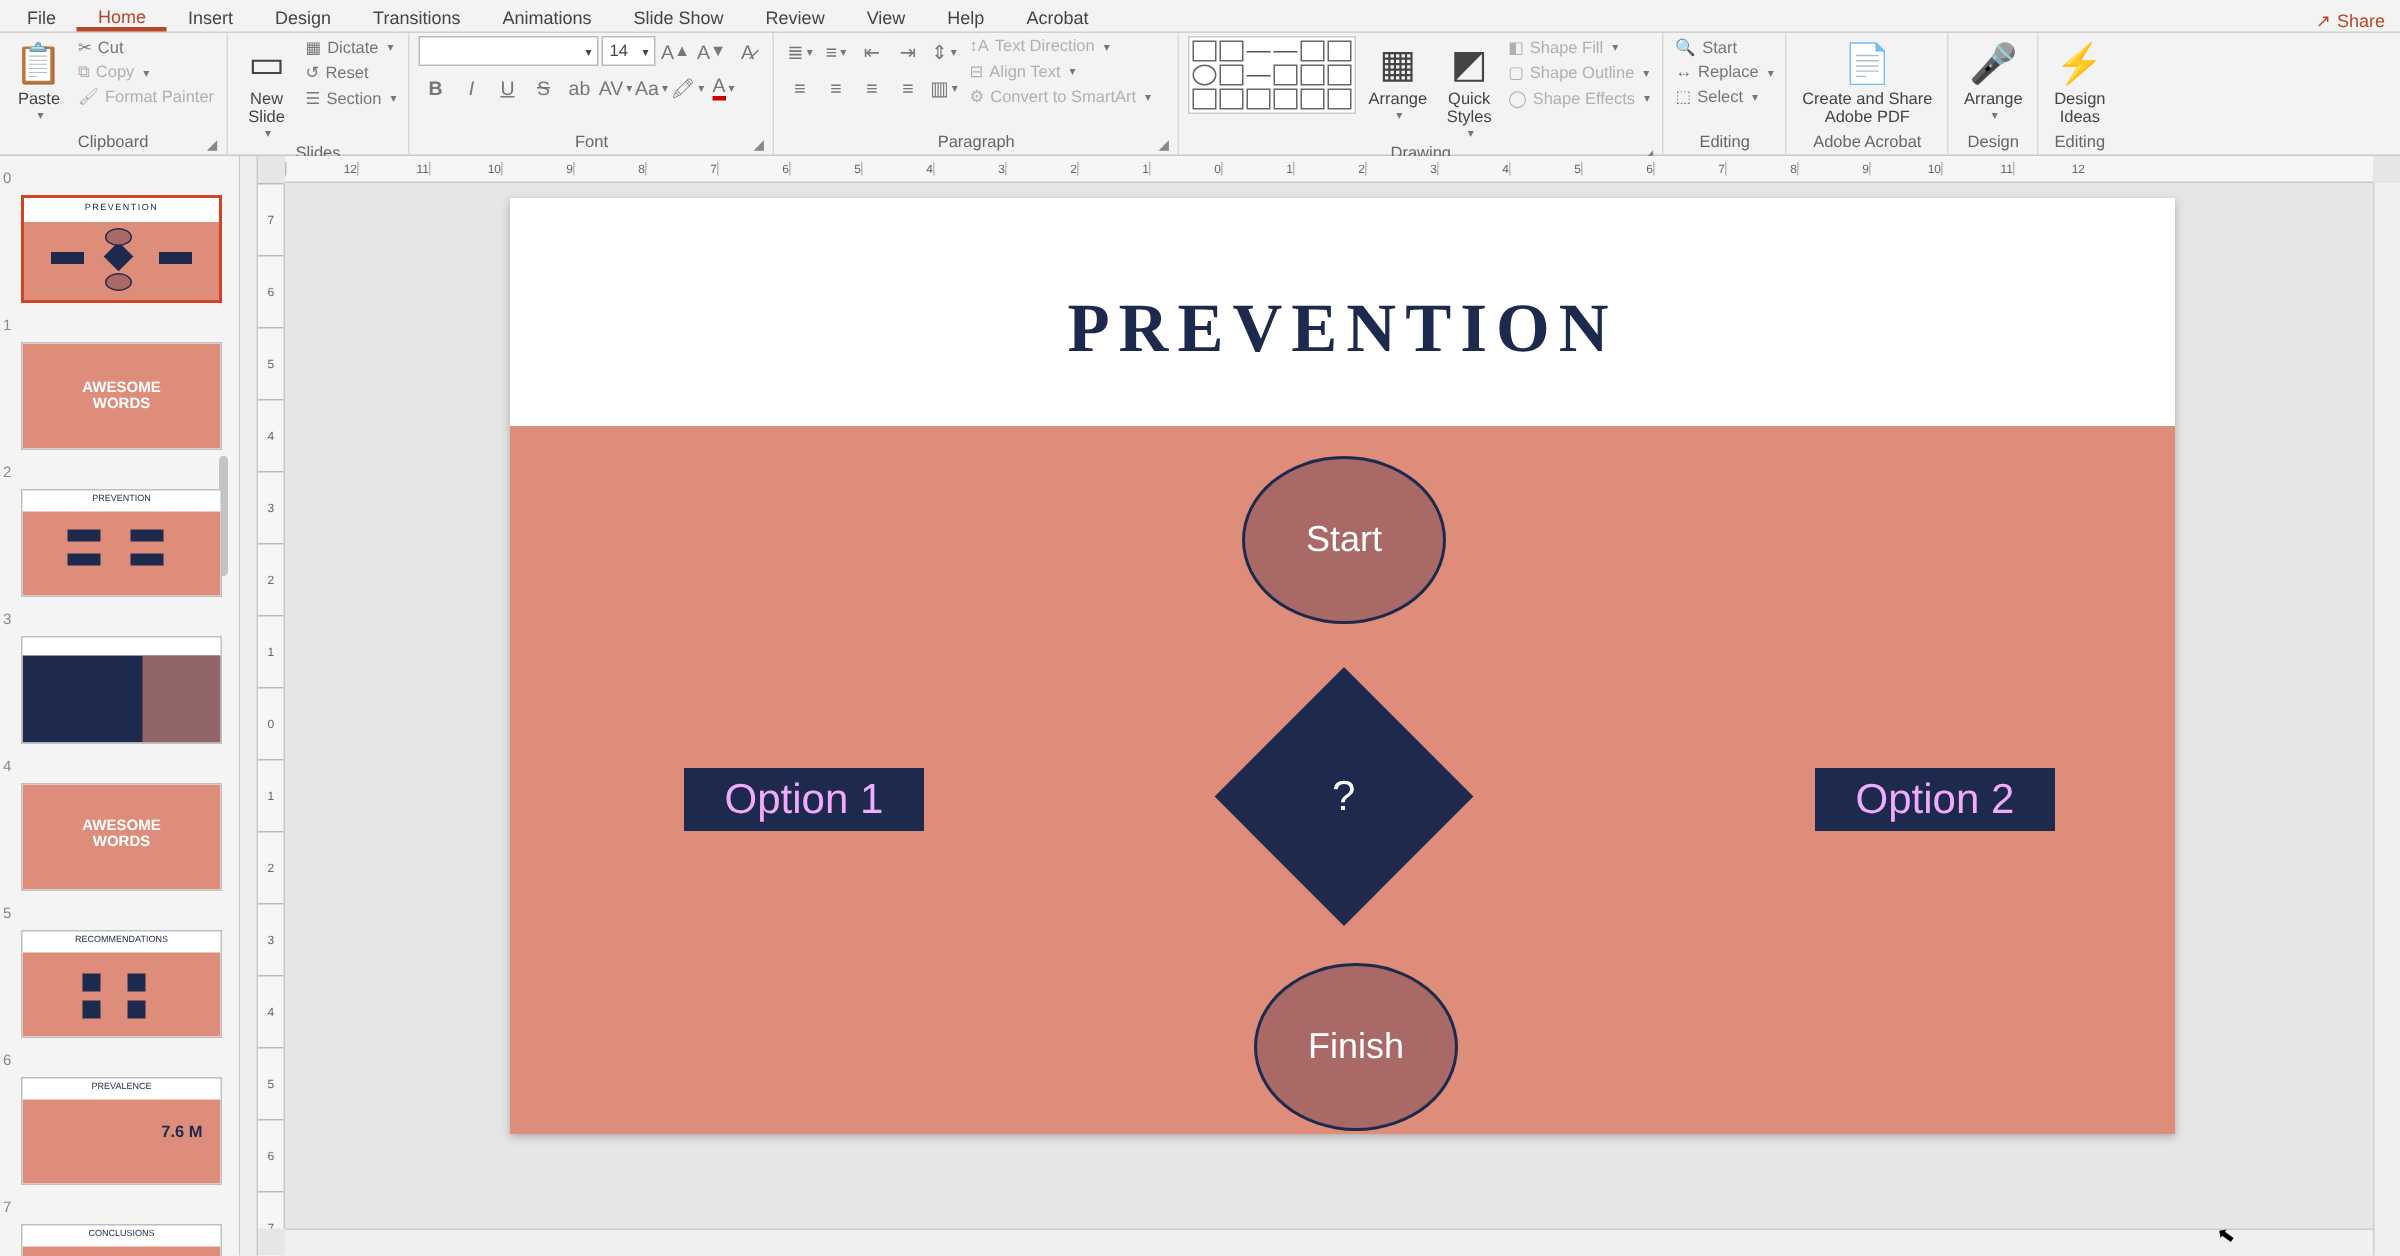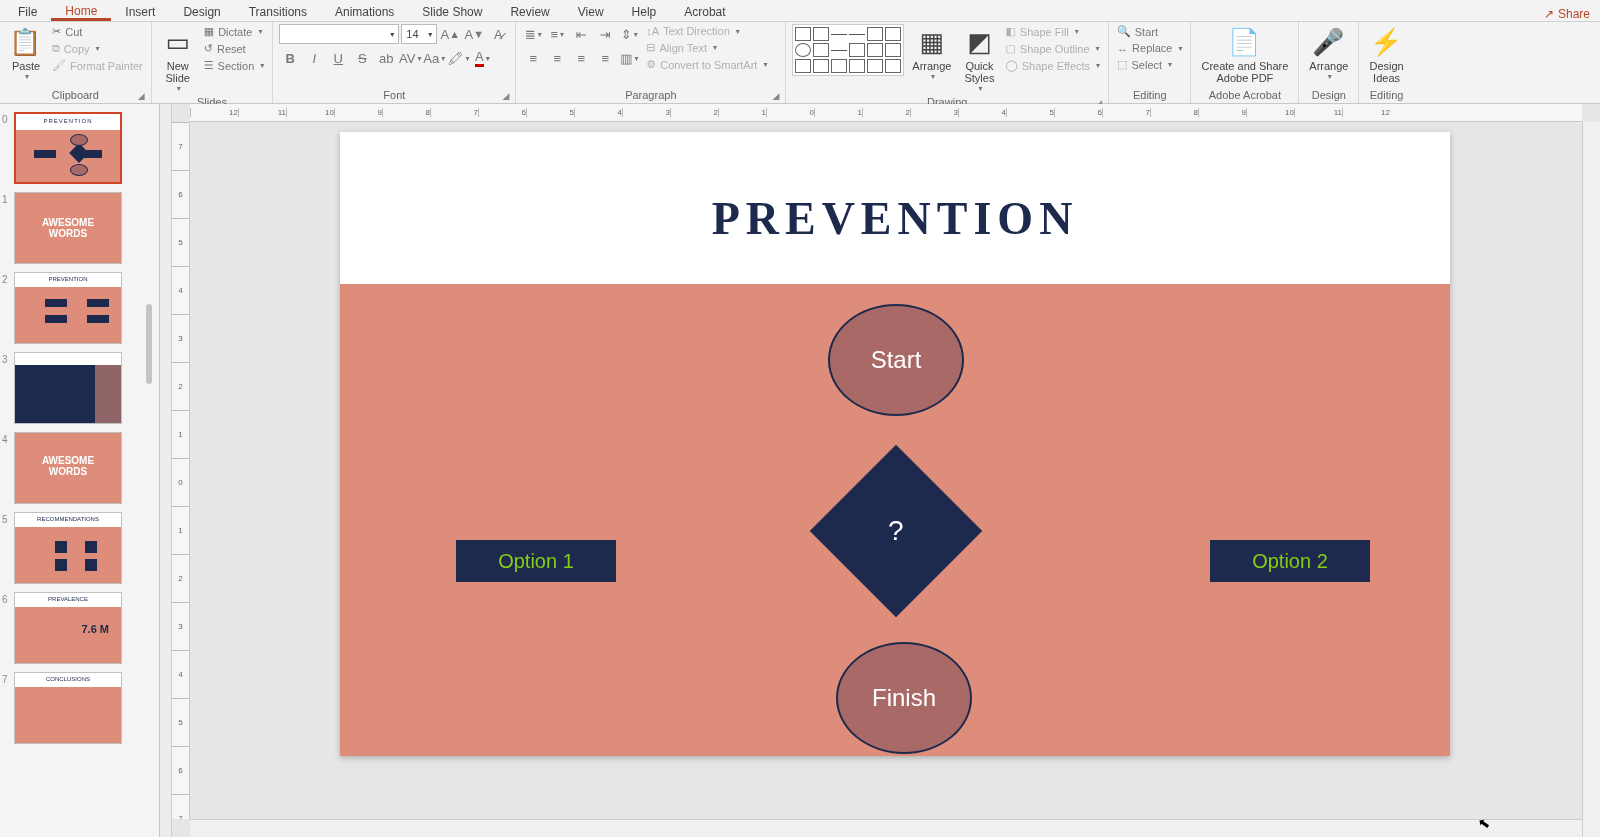--- a/index.html
+++ b/index.html
@@ -35,40 +35,40 @@
 .shape-grid .ln { border:none; border-top:1px solid #555; transform:translateY(7px);}
 .shape-grid .circ { border-radius:50%; }
 
 
 .workarea { display:flex; height: calc(100% - 104px); }
 
 
 .slidepanel { width: 160px; background:#f4f4f4; border-right:1px solid #c8c8c8; overflow-y:auto; position:relative; padding-top:4px;}
 .thumb-wrap { display:flex; align-items:flex-start; padding:4px 6px 4px 2px; }
 .thumb-num { width:12px; font-size:10px; color:#888; padding-top:2px; }
-.thumb { width:108px; height:72px; background:#fff; border:1px solid #c0c0c0; position:relative; overflow:hidden; font-size:6px; }
+.thumb { width:134px; height:72px; background:#fff; border:1px solid #c0c0c0; position:relative; overflow:hidden; font-size:6px;margin-top:18px; }
 .thumb.selected { border:2px solid #d14424; }
 .thumb .salmon { position:absolute; left:0; right:0; background:#de8d7a; }
 .thumb .navy { background:#1d2a4d; color:#fff; position:absolute; }
 
 
 .editor { flex:1; position:relative; background:#e6e6e6; }
 .ruler-h { position:absolute; top:0; left:30px; right:18px; height:18px; background:#f6f6f6; border-bottom:1px solid #c8c8c8; font-size:8px; color:#666; display:flex; align-items:center; overflow:hidden;}
 .ruler-h span { flex:0 0 48px; text-align:right; border-left:1px solid #bbb; }
 .ruler-v { position:absolute; top:18px; left:12px; width:18px; bottom:18px; background:#f6f6f6; border-right:1px solid #c8c8c8; font-size:8px; color:#666; display:flex; flex-direction:column; overflow:hidden;}
 .ruler-v span { flex:0 0 48px; display:flex; align-items:center; justify-content:center; border-top:1px solid #bbb; }
 .splitter { position:absolute; left:0; top:0; width:12px; bottom:0; background:#ededed; border-right:1px solid #ccc;}
 .thumb-scroll { position:absolute; left:146px; top:200px; width:6px; height:80px; background:#c4c4c4; border-radius:3px;}
 
 .canvas-wrap { position:absolute; top:28px; left:180px; }
 .slide { width:1110px; height:624px; background:#fff; box-shadow:0 2px 6px rgba(0,0,0,.25); position:relative; overflow:hidden; }
 .slide-body { position:absolute; top:152px; left:0; right:0; bottom:0; background:#de8d7a; }
 .slide-title { position:absolute; top:60px; left:0; right:0; text-align:center; font-weight:700; font-size:46px; letter-spacing:6px; color:#1d2a4d; font-family: Georgia, serif;}
 .oval { position:absolute; width:136px; height:112px; border-radius:50%; border:2px solid #1d2a4d; background:#a96a67; display:flex; align-items:center; justify-content:center; color:#fff; font-size:24px; }
-.rect { position:absolute; width:160px; height:42px; background:#1d2a4d; color:#84cc16; display:flex; align-items:center; justify-content:center; font-size:20px;margin-top:28px;}
+.rect { position:absolute; width:160px; height:42px; background:#1d2a4d; color:#f0abfc; display:flex; align-items:center; justify-content:center; font-size:28px;}
 .diamond { position:absolute; width:122px; height:122px; background:#1d2a4d; transform:rotate(45deg); display:flex; align-items:center; justify-content:center;}
 .diamond span { transform:rotate(-45deg); color:#fff; font-size:28px;}
 
 .scroll-v { position:absolute; right:0; top:18px; bottom:0; width:18px; background:#f0f0f0; border-left:1px solid #ccc;}
 .scroll-h { position:absolute; left:30px; right:18px; bottom:0; height:18px; background:#f0f0f0; border-top:1px solid #ccc;}
 .cursor-arrow { position:absolute; right:110px; bottom:6px; font-size:14px; color:#000; transform:rotate(-10deg);}
 </style>
 </head>
 <body>
 

